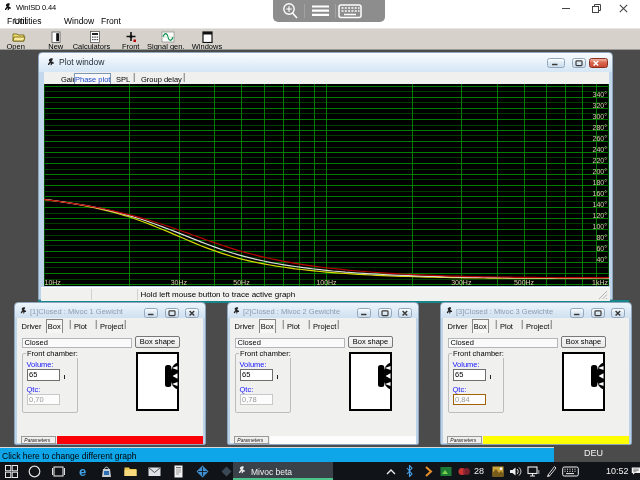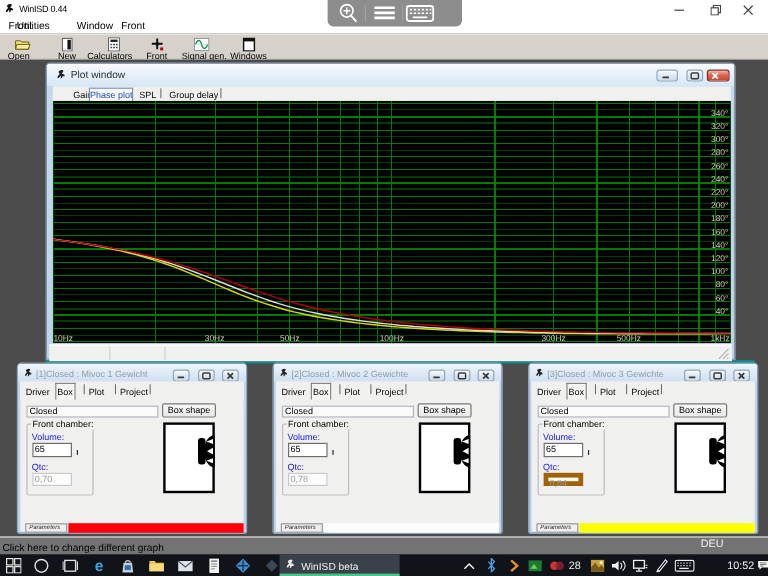--- a/index.html
+++ b/index.html
@@ -60,21 +60,21 @@
       <path d="M7 1 L7 10 M2.5 5.5 L11.5 5.5" stroke="#111" stroke-width="1.6"></path>
       <circle cx="7" cy="5.5" r="1.6" fill="#111"></circle>
       <rect x="9.5" y="8.5" width="2.5" height="2.5" fill="#b00"></rect>
     </svg>
     <div style="position:absolute;left:115.69999999999999px;top:12.5px;width:30px;text-align:center;font-size:7.5px;color:#000">Front</div>
     <svg width="14" height="12" viewBox="0 0 14 12" style="position:absolute;left:161px;top:1.5px">
       <rect x="1" y="1" width="12" height="10" fill="#fff" stroke="#888" stroke-width="0.7"></rect>
       <path d="M2 6 C3.5 1.5 6 1.5 7 6 C8 10.5 10.5 10.5 12 6" fill="none" stroke="#0a8f4a" stroke-width="1.1"></path>
       <path d="M2 6 L12 6" stroke="#9ad0b0" stroke-width="0.5"></path>
     </svg>
-    <div style="position:absolute;left:147.0px;top:12.5px;width:42px;text-align:right;font-size:7.5px;color:#000">Signal gen.</div>
+    <div style="position:absolute;left:147.0px;top:12.5px;width:42px;text-align:left;font-size:7.5px;color:#000">Signal gen.</div>
     <svg width="14" height="12" viewBox="0 0 14 12" style="position:absolute;left:200px;top:1.5px">
       <rect x="3" y="1" width="9" height="10.5" fill="#fff" stroke="#111" stroke-width="1.2"></rect>
       <rect x="3" y="1" width="9" height="2.5" fill="#111"></rect>
     </svg>
     <div style="position:absolute;left:188.0px;top:12.5px;width:38px;text-align:center;font-size:7.5px;color:#000">Windows</div>
   </div>
 <div class="abs" style="left:0;top:50px;width:640px;height:397px;background:#4b4b4b"></div>
 <div class="abs" style="left:38px;top:300px;width:591px;height:2.5px;background:#17868a"></div>
 <div class="abs" style="left:38px;top:52px;width:575px;height:248px;background:linear-gradient(#f8fbfe,#d5e6f5 19px,#c3d8ec 19px,#bcd3e9);border:1px solid #8ea6bd;border-radius:4px 4px 0 0;box-sizing:border-box">
 <svg width="9" height="9" viewBox="0 0 16 16" style="position:absolute;left:8px;top:5px">
@@ -188,20 +188,21 @@
 <text x="178.8" y="284.5" text-anchor="middle" fill="#d4cda8" font-family="Liberation Sans, sans-serif" font-size="7px">30Hz</text>
 <text x="241.5" y="284.5" text-anchor="middle" fill="#d4cda8" font-family="Liberation Sans, sans-serif" font-size="7px">50Hz</text>
 <text x="326.5" y="284.5" text-anchor="middle" fill="#d4cda8" font-family="Liberation Sans, sans-serif" font-size="7px">100Hz</text>
 <text x="461.3" y="284.5" text-anchor="middle" fill="#d4cda8" font-family="Liberation Sans, sans-serif" font-size="7px">300Hz</text>
 <text x="524.0" y="284.5" text-anchor="middle" fill="#d4cda8" font-family="Liberation Sans, sans-serif" font-size="7px">500Hz</text>
 <text x="608.0" y="284.5" text-anchor="end" fill="#d4cda8" font-family="Liberation Sans, sans-serif" font-size="7px">1kHz</text>
 </svg>
 <div class="abs" style="left:41px;top:286.5px;width:569px;height:13px;background:#f1f1f0;border-top:1px solid #fff">
  <div class="abs" style="left:0;top:1px;width:50px;height:11px;border-right:1.5px solid #d0d0ce"></div>
  <div class="abs" style="left:51px;top:1px;width:45px;height:11px;border-right:1.5px solid #d0d0ce"></div>
+ <div class="abs" style="left:99.5px;top:2px;font-size:8px;color:#000">Hold left mouse button to trace active graph</div>
  <svg width="10" height="10" viewBox="0 0 10 10" class="abs" style="left:557px;top:2px">
       <path d="M9 1 L1 9 M9 4.5 L4.5 9 M9 8 L8 9" stroke="#b0b0b0" stroke-width="1"></path>
     </svg>
 </div>
 <div style="position:absolute;left:14px;top:302px;width:192px;height:143px;background:linear-gradient(#eef5fc,#cfe0f0 15px,#c2d6ea 15px,#bbd1e7);border:1px solid #8ea6bd;border-radius:4px 4px 2px 2px;box-sizing:border-box">
     <svg width="8" height="8" viewBox="0 0 16 16" style="position:absolute;left:5px;top:4px">
       <path d="M6 1 C9 0 11 1 10 3 L8 6 C11 6 13 8 12 10 L9 10 C9 12 8 13 6 13 C7 11 7 10 6 9 L4 12 C2 13 1 12 2 10 L5 6 C3 5 3 3 4 2 Z" fill="#222"></path>
     </svg>
     <div style="position:absolute;left:15px;top:3.5px;font-size:7.5px;color:#8c9cb0">[1]Closed : Mivoc 1 Gewicht</div>
     <div style="position:absolute;left:128.5px;top:4.5px;width:14.5px;height:10px;background:linear-gradient(#fdfeff,#dbe8f4 50%,#ccdcec);border:1px solid #93a7bc;border-radius:2.5px;box-sizing:border-box">
@@ -336,36 +337,36 @@
         <span style="position:absolute;left:107px;top:1px;color:#555;font-size:9px">|</span>
       </div>
       <div style="position:absolute;left:4.5px;top:19.5px;width:110px;height:10px;background:#fafafa;border:1px solid #b2b5ba;font-size:7.5px;padding:0 0 0 2px;box-sizing:border-box;line-height:8.5px">Closed</div>
       <div style="position:absolute;left:118px;top:17.5px;width:45px;height:12px;background:linear-gradient(#f7f7f7,#e9e9e9);border:1px solid #787878;border-radius:2px;font-size:7.5px;text-align:center;line-height:10px;box-sizing:border-box">Box shape</div>
       <div style="position:absolute;left:4.5px;top:34.5px;width:54px;height:58px;border:1px solid #bdbdbd;border-radius:2px">
         <div style="position:absolute;left:3.5px;top:-4.5px;background:#f0f0ef;font-size:7.5px;padding:0 1px;white-space:nowrap">Front chamber:</div>
         <div style="position:absolute;left:4px;top:6px;font-size:7.5px;color:#1414ff">Volume:</div>
         <div style="position:absolute;left:4px;top:15px;width:33px;height:12px;background:#fff;border:1px solid #6e6e6e;font-size:7.5px;line-height:10px;padding-left:1.5px;box-sizing:border-box">65</div>
         <div style="position:absolute;left:41px;top:21.5px;width:1.5px;height:4px;background:#222"></div>
         <div style="position:absolute;left:4px;top:31px;font-size:7.5px;color:#1414ff">Qtc:</div>
-        <div style="position:absolute;left:4px;top:40.5px;width:33px;height:11px;background:#fcfcfc;border:4px solid #a16207;font-size:7.5px;line-height:9px;padding-left:1.5px;box-sizing:border-box;color:#9a9a9a">0,84</div>
+        <div style="position:absolute;left:4px;top:40.5px;width:33px;height:11px;background:#fcfcfc;border:1px solid #a16207;font-size:7.5px;line-height:9px;padding-left:1.5px;box-sizing:border-box;color:#9a9a9a">0,84</div>
       </div>
       <div style="position:absolute;left:118.5px;top:34.3px;width:39.5px;height:55px;background:#fff;border:2px solid #000">
         <svg width="16" height="30" viewBox="0 0 16 30" style="position:absolute;right:-2px;top:7px">
           <path d="M16 1.5 A 9 13.5 0 0 0 16 28.5 Z" fill="#000"></path>
           <rect x="2" y="4" width="6.3" height="22" rx="2.5" fill="#000"></rect>
           <polygon points="9,7 14.5,4.9 14.5,9.1" fill="#fff"></polygon>
           <polygon points="9.5,15 14.5,12.2 14.5,17.8" fill="#fff"></polygon>
           <polygon points="9,23 14.5,20.9 14.5,25.1" fill="#fff"></polygon>
         </svg>
       </div>
       <div style="position:absolute;left:4.3px;top:117.5px;width:35px;height:8px;background:#efefee;border:0.5px solid #999;font-size:5px;color:#222;line-height:7.5px;padding-left:2px;box-sizing:border-box;font-style:italic">Parameters</div>
       <div style="position:absolute;left:39.5px;top:117.5px;width:146px;height:8px;background:#ffff00"></div>
     </div>
   </div>
-<div class="abs" style="left:0;top:447px;width:640px;height:15px;background:#737373;border-top:1px solid #dadada;box-sizing:border-box">
+<div class="abs" style="left:0;top:447px;width:554px;height:15px;background:#0ea5e9;border-top:1px solid #dadada;box-sizing:border-box">
 <div class="abs" style="left:2px;top:2.5px;font-size:8.5px;color:#000">Click here to change different graph</div>
 </div>
 <div class="abs" style="left:0;top:462px;width:640px;height:18px;background:#101418"></div>
 <svg width="13" height="13" viewBox="0 0 13 13" style="position:absolute;left:5px;top:465px">
     <rect x="0.5" y="0.5" width="5.3" height="5.3" fill="none" stroke="#e8e8e8" stroke-width="1"></rect>
     <rect x="7.2" y="0.5" width="5.3" height="5.3" fill="none" stroke="#e8e8e8" stroke-width="1"></rect>
     <rect x="0.5" y="7.2" width="5.3" height="5.3" fill="none" stroke="#e8e8e8" stroke-width="1"></rect>
     <rect x="7.2" y="7.2" width="5.3" height="5.3" fill="none" stroke="#e8e8e8" stroke-width="1"></rect>
   </svg>
 <svg width="13" height="13" viewBox="0 0 13 13" style="position:absolute;left:28px;top:465px">
@@ -402,21 +403,21 @@
     <path d="M6.5 0.5 L12.5 6.5 L6.5 12.5 L0.5 6.5 Z" fill="#3f8fd0"></path>
     <path d="M6.5 2 L6.5 11 M2 6.5 L11 6.5" stroke="#0b1118" stroke-width="0.8"></path>
   </svg>
 <svg width="13" height="13" viewBox="0 0 13 13" style="position:absolute;left:220px;top:465px">
     <path d="M6.5 1.5 L11.5 6.5 L6.5 11.5 L1.5 6.5 Z" fill="#3a4754"></path>
   </svg>
 <div class="abs" style="left:233px;top:462px;width:100px;height:18px;background:#3a4148;border-bottom:2px solid #4cc38a;box-sizing:border-box"></div>
 <svg width="9" height="9" viewBox="0 0 16 16" style="position:absolute;left:238px;top:466px">
     <path d="M6 1 C9 0 11 1 10 3 L8 6 C11 6 13 8 12 10 L9 10 C9 12 8 13 6 13 C7 11 7 10 6 9 L4 12 C2 13 1 12 2 10 L5 6 C3 5 3 3 4 2 Z" fill="#e8e8e8"></path>
   </svg>
-<div class="abs" style="left:251px;top:466.5px;font-size:8.5px;color:#f0f0f0">WinISD beta</div>
+<div class="abs" style="left:251px;top:466.5px;font-size:8.5px;color:#f0f0f0">Mivoc beta</div>
 <svg width="10" height="8" viewBox="0 0 10 8" style="position:absolute;left:386px;top:468px">
     <path d="M1 6 L5 2 L9 6" fill="none" stroke="#eee" stroke-width="1.3"></path>
   </svg>
 <svg width="9" height="12" viewBox="0 0 9 12" style="position:absolute;left:405px;top:465px">
     <path d="M2 3 L7 9 L4.5 11.5 L4.5 0.5 L7 3 L2 9" fill="none" stroke="#4aa3e8" stroke-width="1.1"></path>
   </svg>
 <svg width="9" height="11" viewBox="0 0 9 11" style="position:absolute;left:424px;top:466px">
     <path d="M2 1 L7 5.5 L2 10" fill="none" stroke="#e8902a" stroke-width="2"></path>
   </svg>
 <svg width="12" height="11" viewBox="0 0 12 11" style="position:absolute;left:440px;top:466px">

